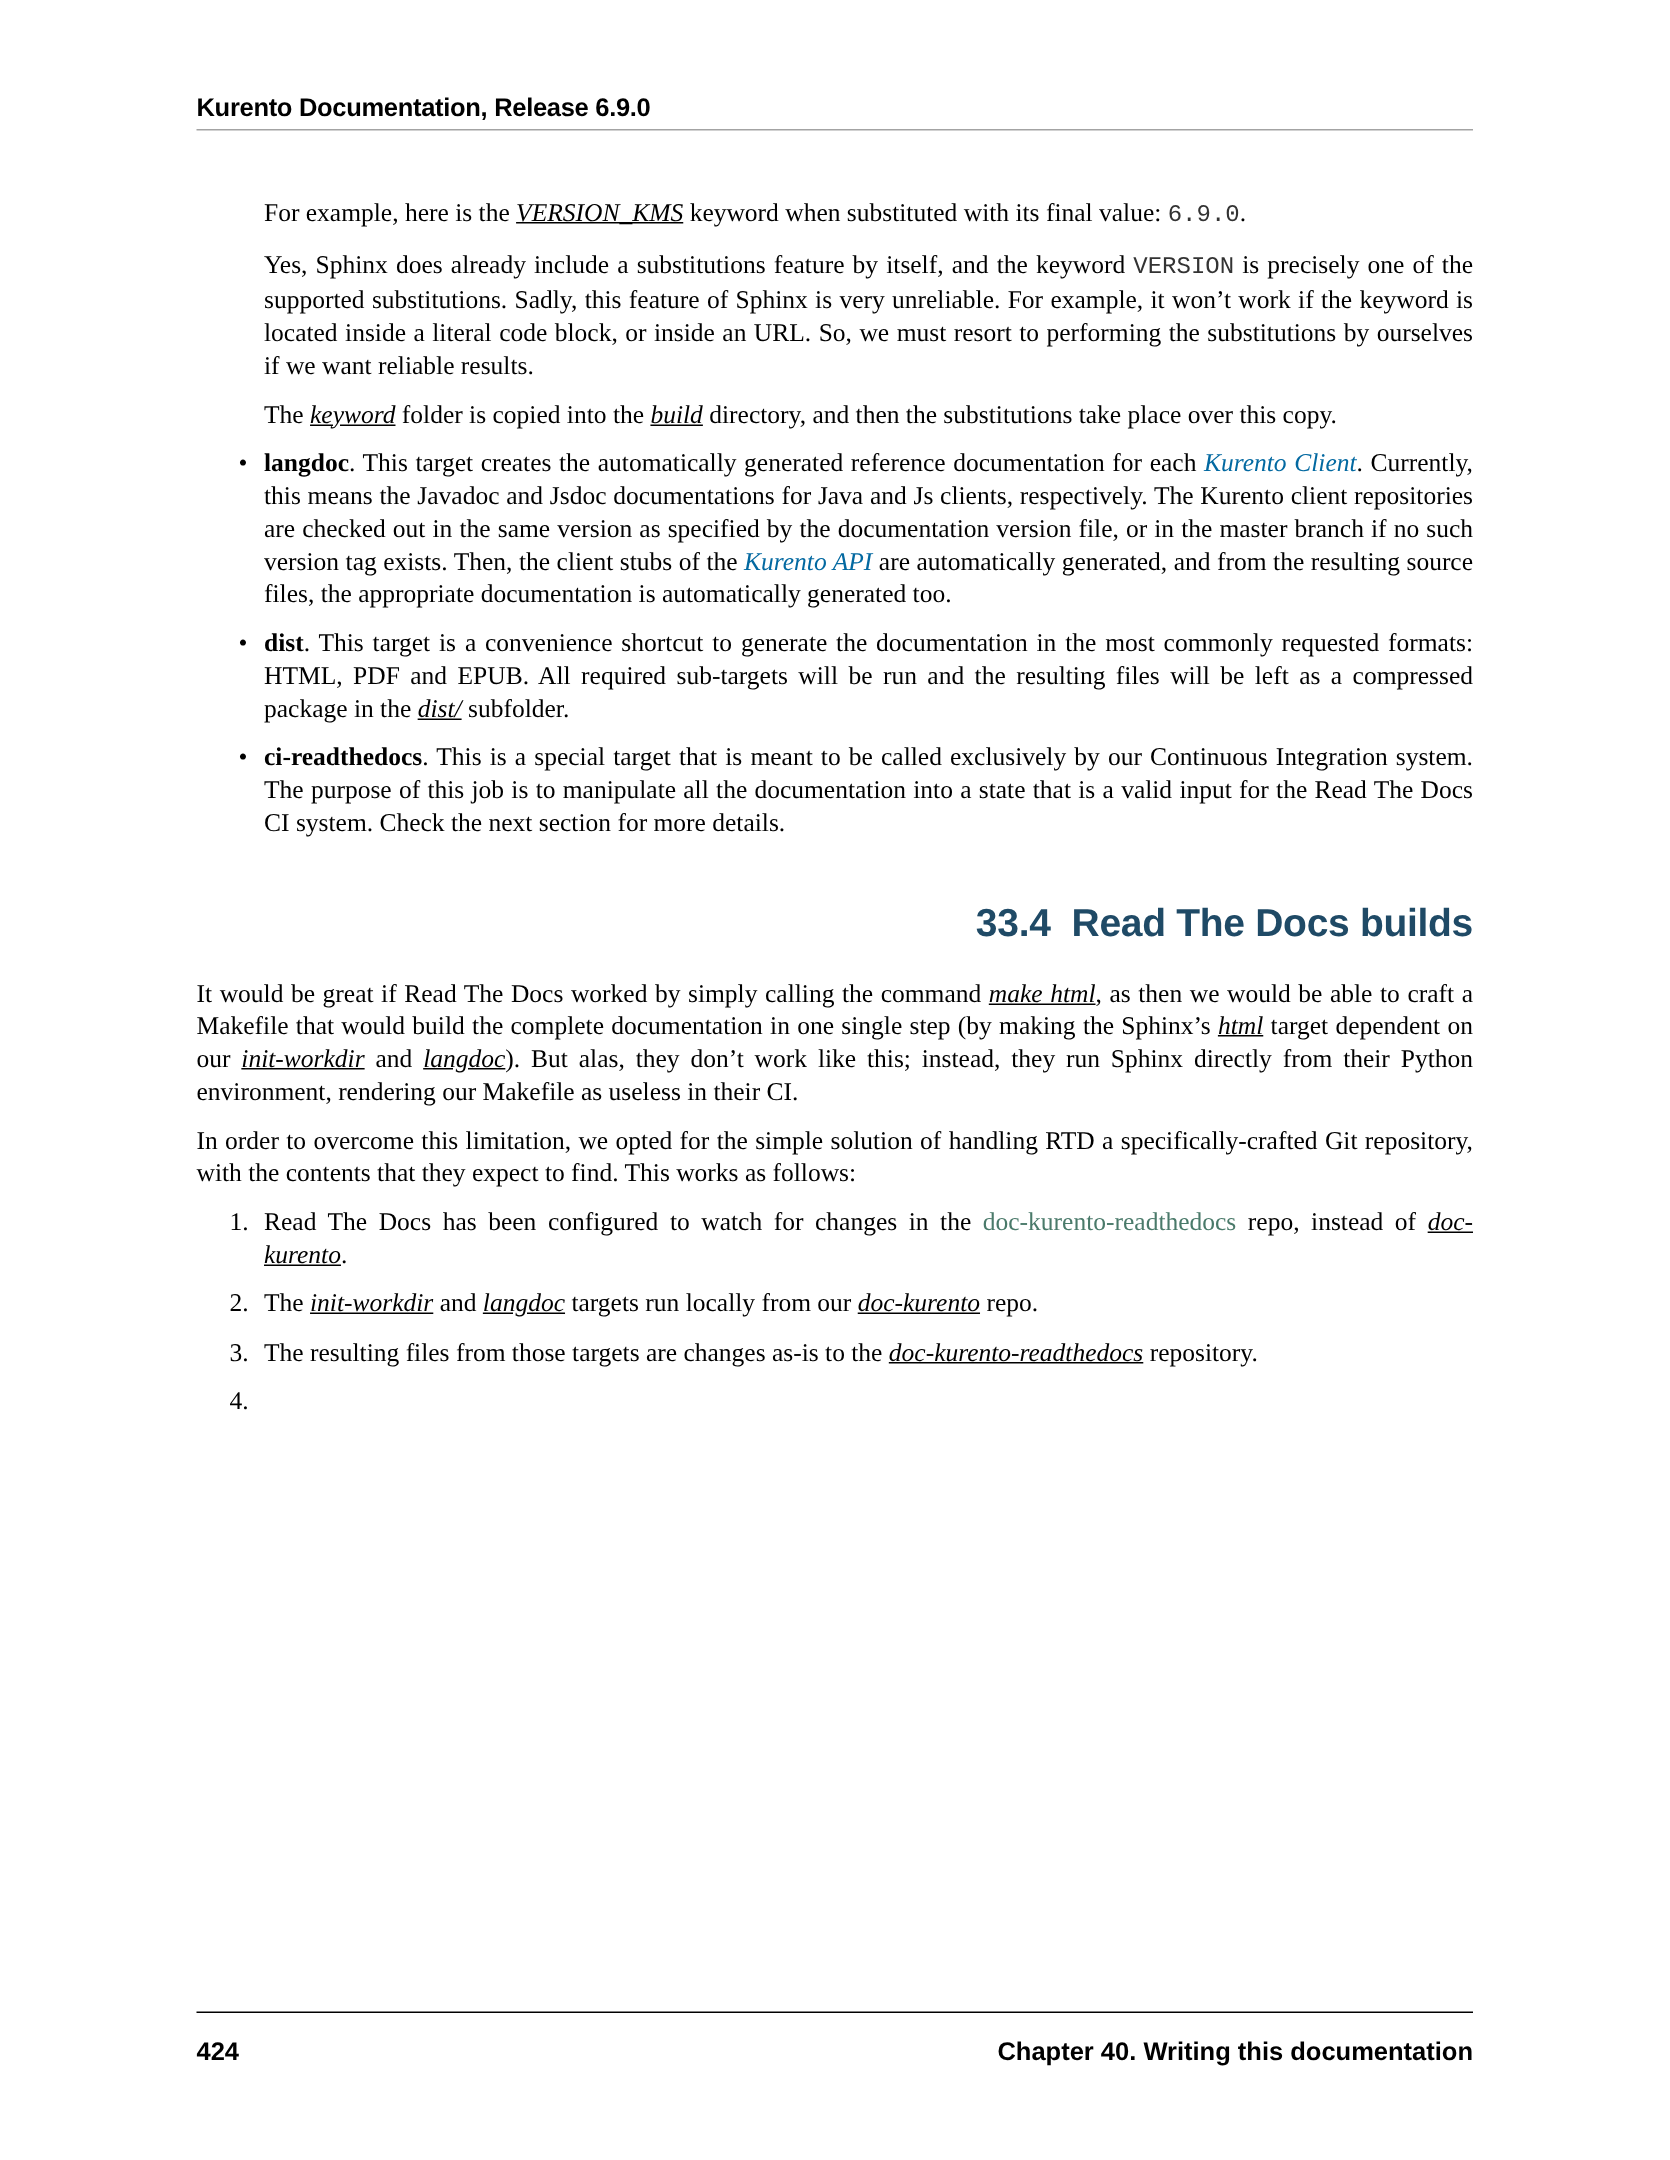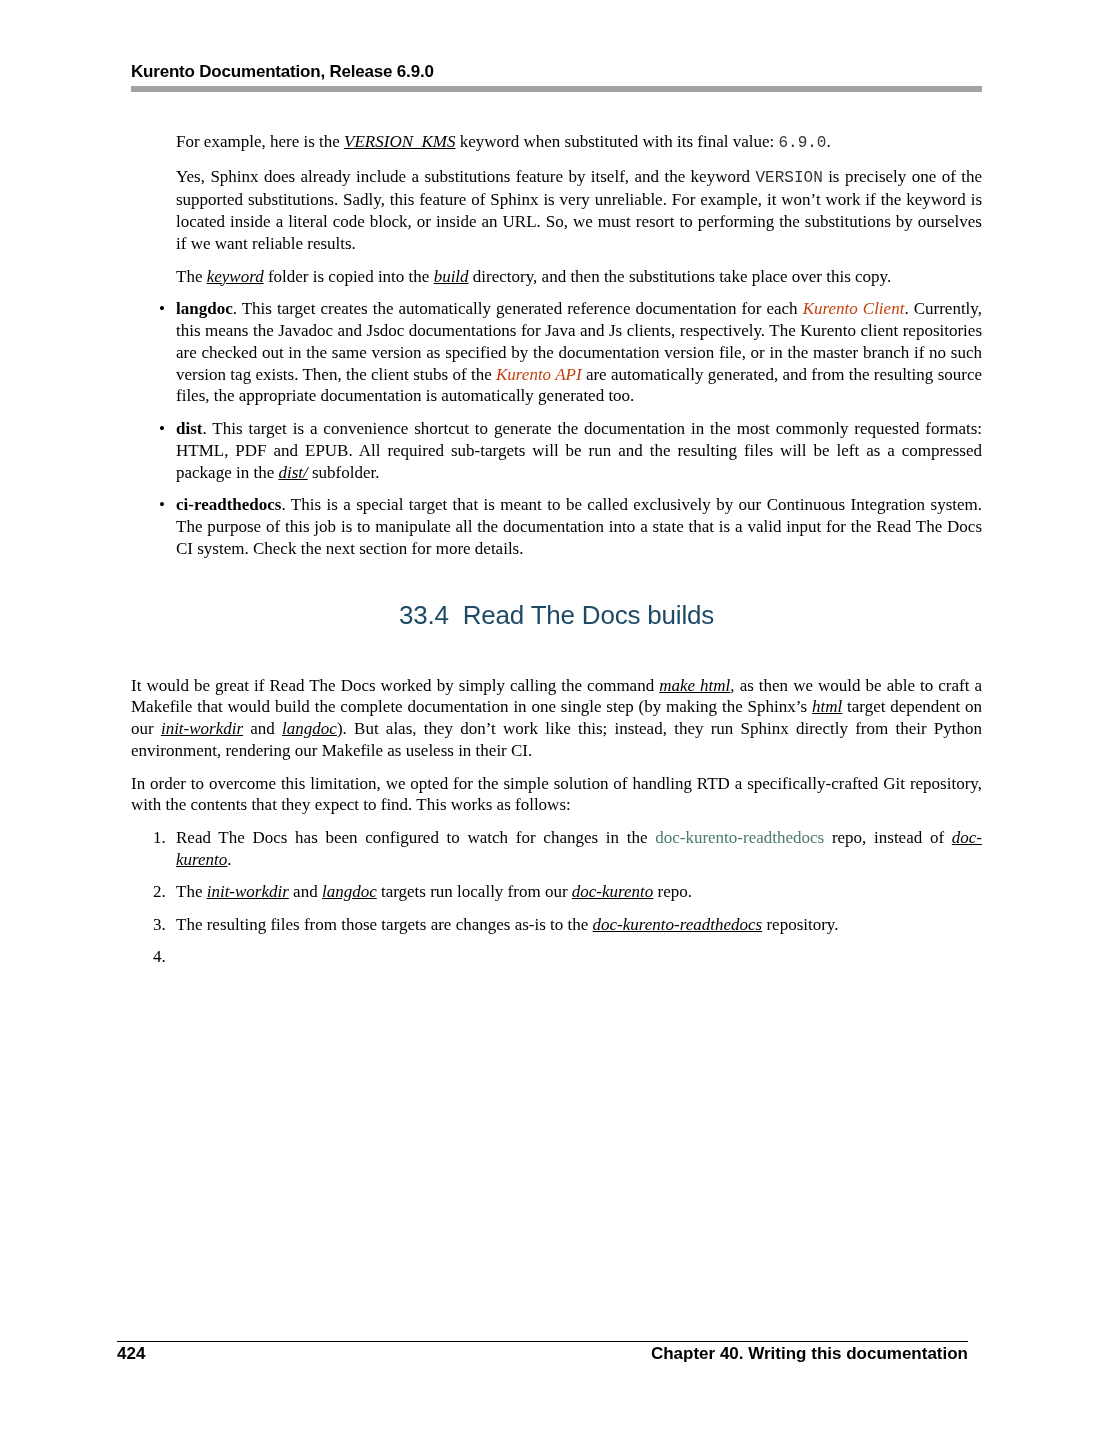--- a/index.html
+++ b/index.html
@@ -14,21 +14,21 @@
       font-family: "Liberation Serif", "DejaVu Serif", serif;
       color: #000000;
       overflow: hidden;
     }
     .page-header {
       position: absolute;
       left: 131px;
       top: 62px;
       width: 851px;
       height: 24px;
-      border-bottom: 6px solid #a3a3a3;
+      border-bottom: 1px solid #a3a3a3;
     }
     .page-header .title {
       font-family: "Liberation Sans", "DejaVu Sans", sans-serif;
       font-weight: bold;
       font-size: 17px;
       line-height: 20px;
       letter-spacing: -0.2px;
     }
     .content {
       position: absolute;
@@ -46,21 +46,21 @@
       padding-left: 45px;
     }
     code, .mono {
       font-family: "Liberation Mono", "DejaVu Sans Mono", monospace;
       font-size: 16px;
       color: #333;
     }
     em { font-style: italic; text-decoration: underline; }
     b { font-weight: bold; }
     a.xref {
-      color: #c2410c;
+      color: #0369a1;
       text-decoration: none;
       font-style: italic;
     }
     a.ext {
       color: #4a7a6a;
       text-decoration: none;
     }
     ul.bullets {
       list-style: none;
       margin: 0;
@@ -71,51 +71,51 @@
       padding-left: 45px;
       margin-bottom: 10.8px;
     }
     ul.bullets > li .bullet {
       position: absolute;
       left: 28px;
       top: 0;
     }
     h2.section {
       font-family: "Liberation Sans", "DejaVu Sans", sans-serif;
-      font-weight: normal;
+      font-weight: bold;
       font-size: 26px;
       color: #1f4a66;
-      margin: 40px 0 45px 0;
+      margin: 40px 0 22px 0;
       line-height: 30px;
-      text-align: center;
+      text-align: right;
       letter-spacing: -0.2px;
     }
     h2.section .num { margin-right: 14px; }
     ol.steps {
       list-style: none;
       margin: 0;
       padding: 0;
     }
     ol.steps > li {
       position: relative;
       padding-left: 45px;
       margin-bottom: 10.8px;
     }
     ol.steps > li .marker {
       position: absolute;
       left: 22px;
       top: 0;
     }
     .page-footer {
       position: absolute;
-      left: 117px;
+      left: 131px;
       top: 1341px;
       width: 851px;
       border-top: 1px solid #000;
-      padding-top: 2px;
+      padding-top: 16px;
       font-family: "Liberation Sans", "DejaVu Sans", sans-serif;
       font-weight: bold;
       font-size: 17px;
       line-height: 20px;
       display: flex;
       justify-content: space-between;
     }
   </style>
 </head>
 <body>

